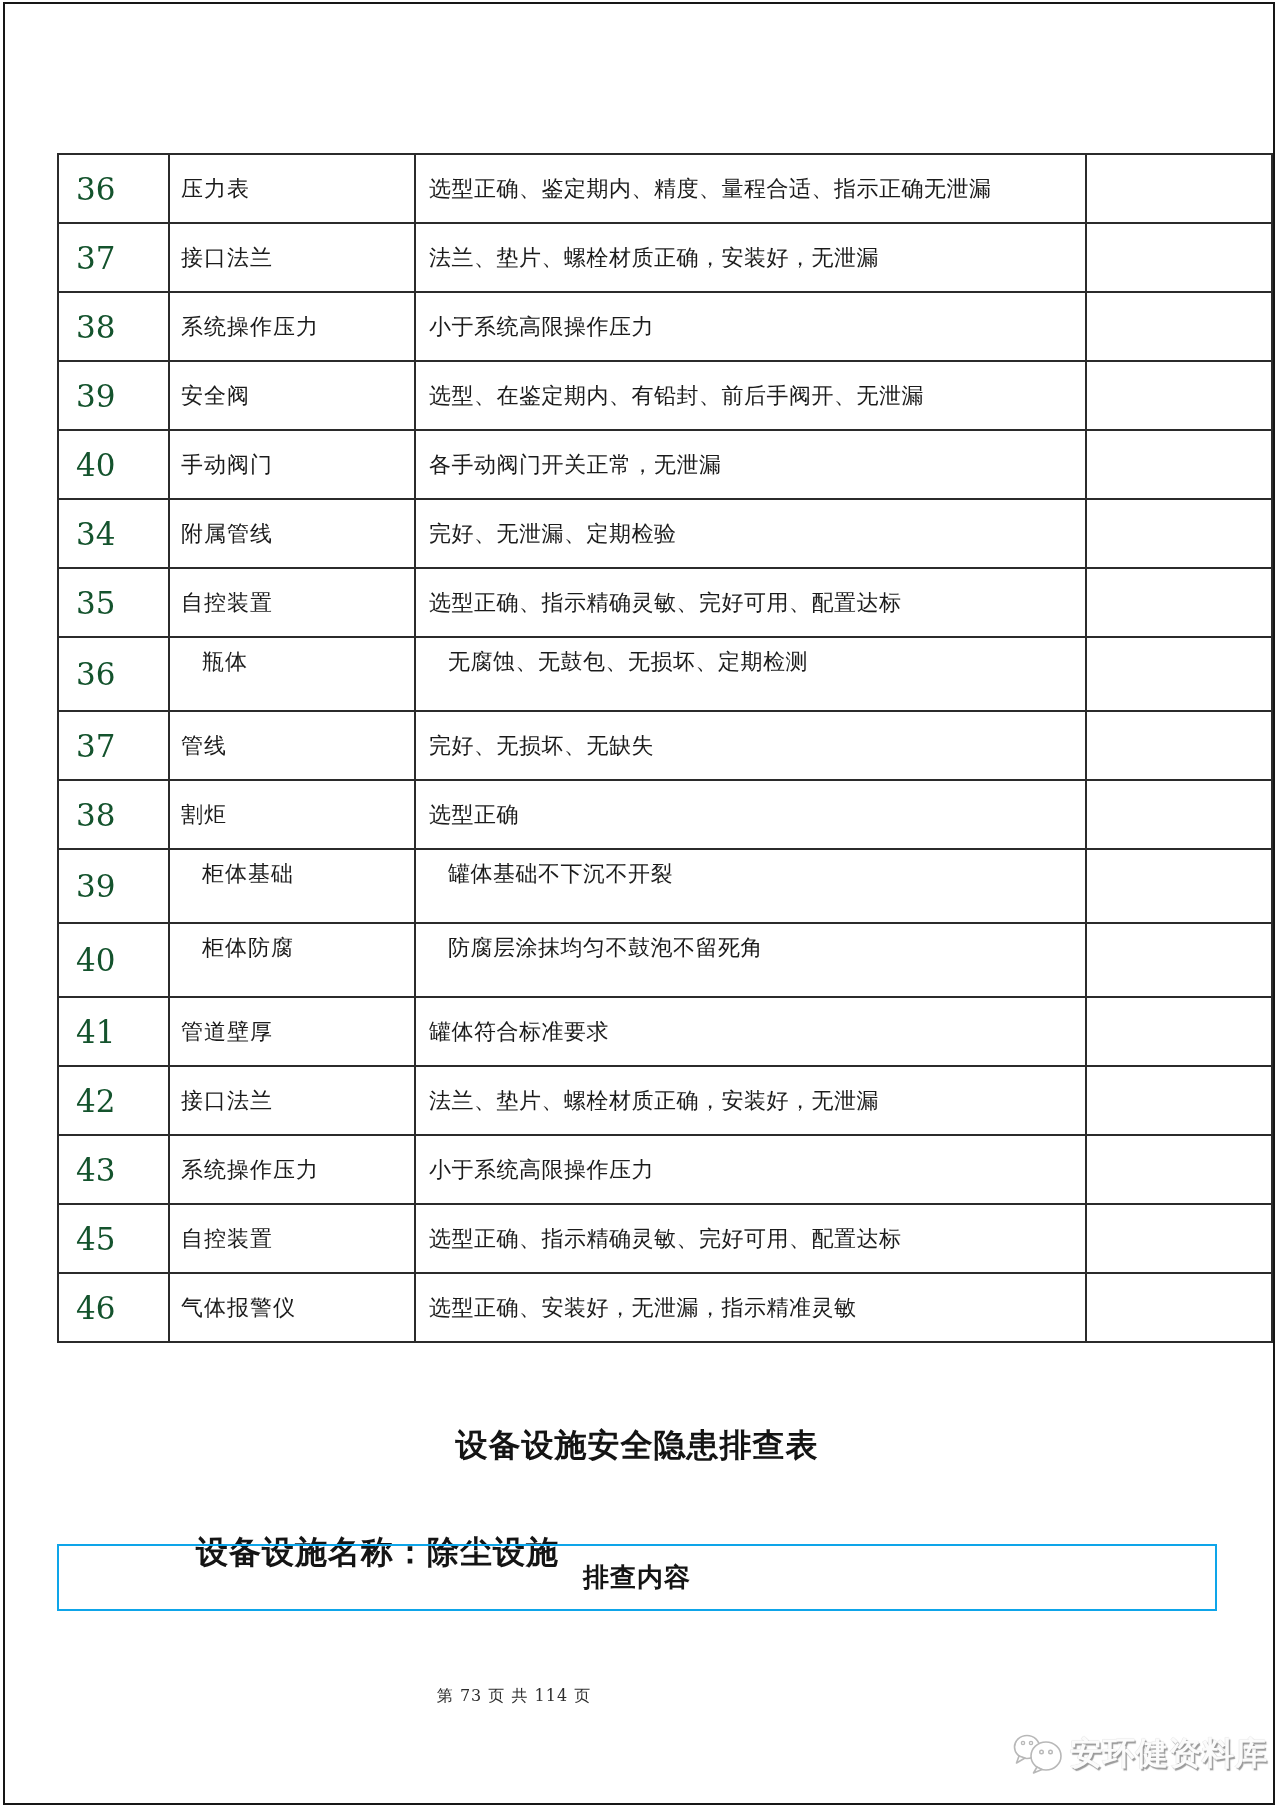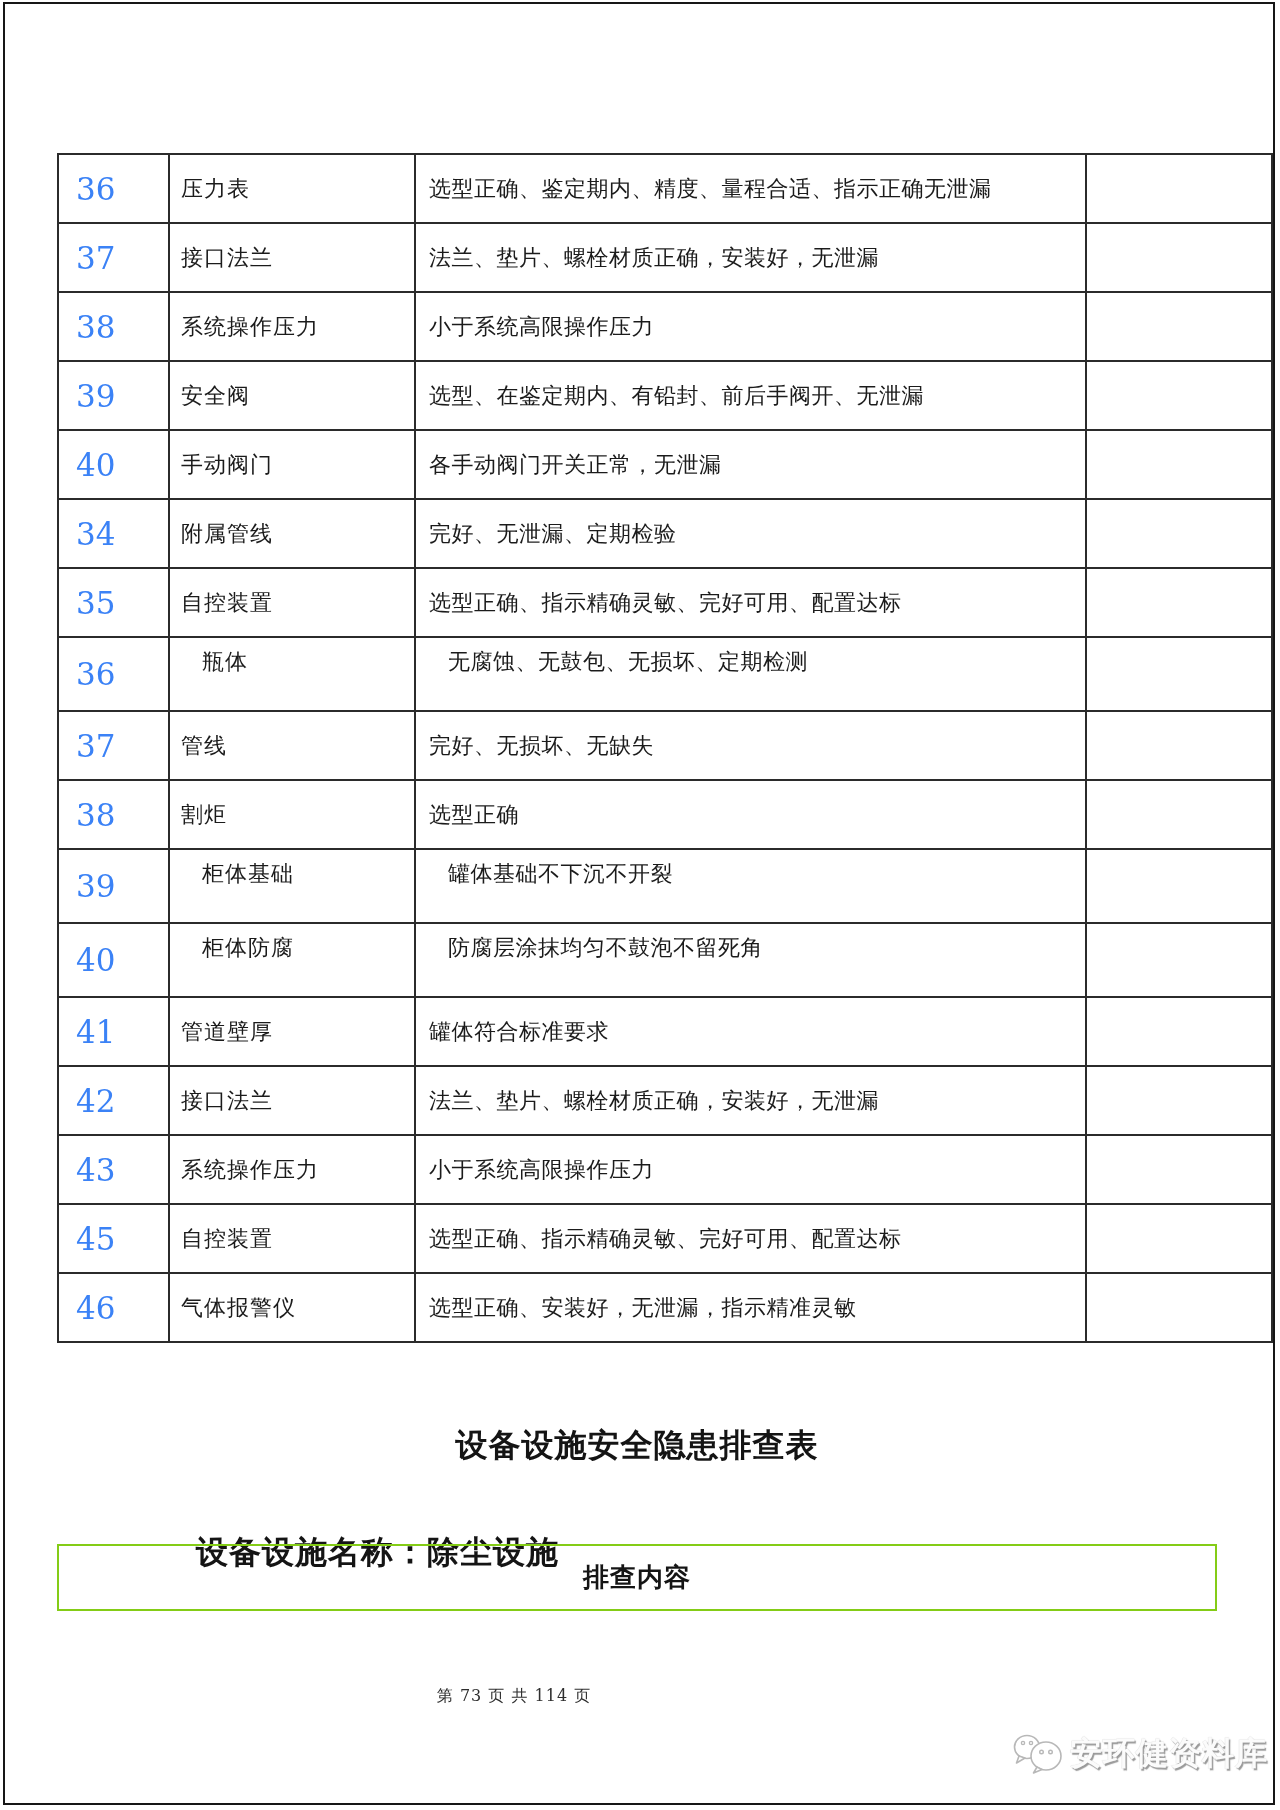--- a/index.html
+++ b/index.html
@@ -17,38 +17,38 @@
   .check-table{
     position:absolute;left:57px;top:153px;width:1160px;
     border-collapse:collapse;table-layout:fixed;
   }
   .check-table td{
     border:2px solid #2b2b2b;vertical-align:middle;
     overflow:hidden;white-space:nowrap;
   }
   .check-table tr{height:69px;}
   .check-table tr.offset{height:74px;}
-  td.no{width:91px;font-size:31px;padding-left:17px;color:#3b82f6;}
+  td.no{width:91px;font-size:31px;padding-left:17px;color:#14532d;}
   td.item{width:232px;font-size:22px;padding-left:11px;letter-spacing:1px;margin-left:44px;}
   td.content{width:655px;font-size:22px;padding-left:13px;letter-spacing:0.5px;}
   td.result{width:182px;}
   tr.offset td.item, tr.offset td.content{vertical-align:top;padding-top:9px;padding-left:32px;}
 
   
   .sec-title{
     position:absolute;left:57px;top:1424px;width:1160px;text-align:center;
     font-weight:bold;font-size:32px;letter-spacing:1px;color:#141414;
   }
   .sec-sub{
     position:absolute;left:196px;top:1531px;
     font-weight:bold;font-size:32px;letter-spacing:1px;color:#141414;
   }
   .header-box{
     position:absolute;left:57px;top:1544px;width:1160px;height:67px;
-    border:2px solid #84cc16;box-sizing:border-box;
+    border:2px solid #0ea5e9;box-sizing:border-box;
     display:flex;align-items:center;justify-content:center;
   }
   .header-box span{font-weight:bold;font-size:26px;letter-spacing:1px;color:#141414;}
 
   
   .footer-page{
     position:absolute;left:0;top:1686px;width:1028px;text-align:center;
     font-size:16px;letter-spacing:1px;color:#2e2e2e;
   }
 

